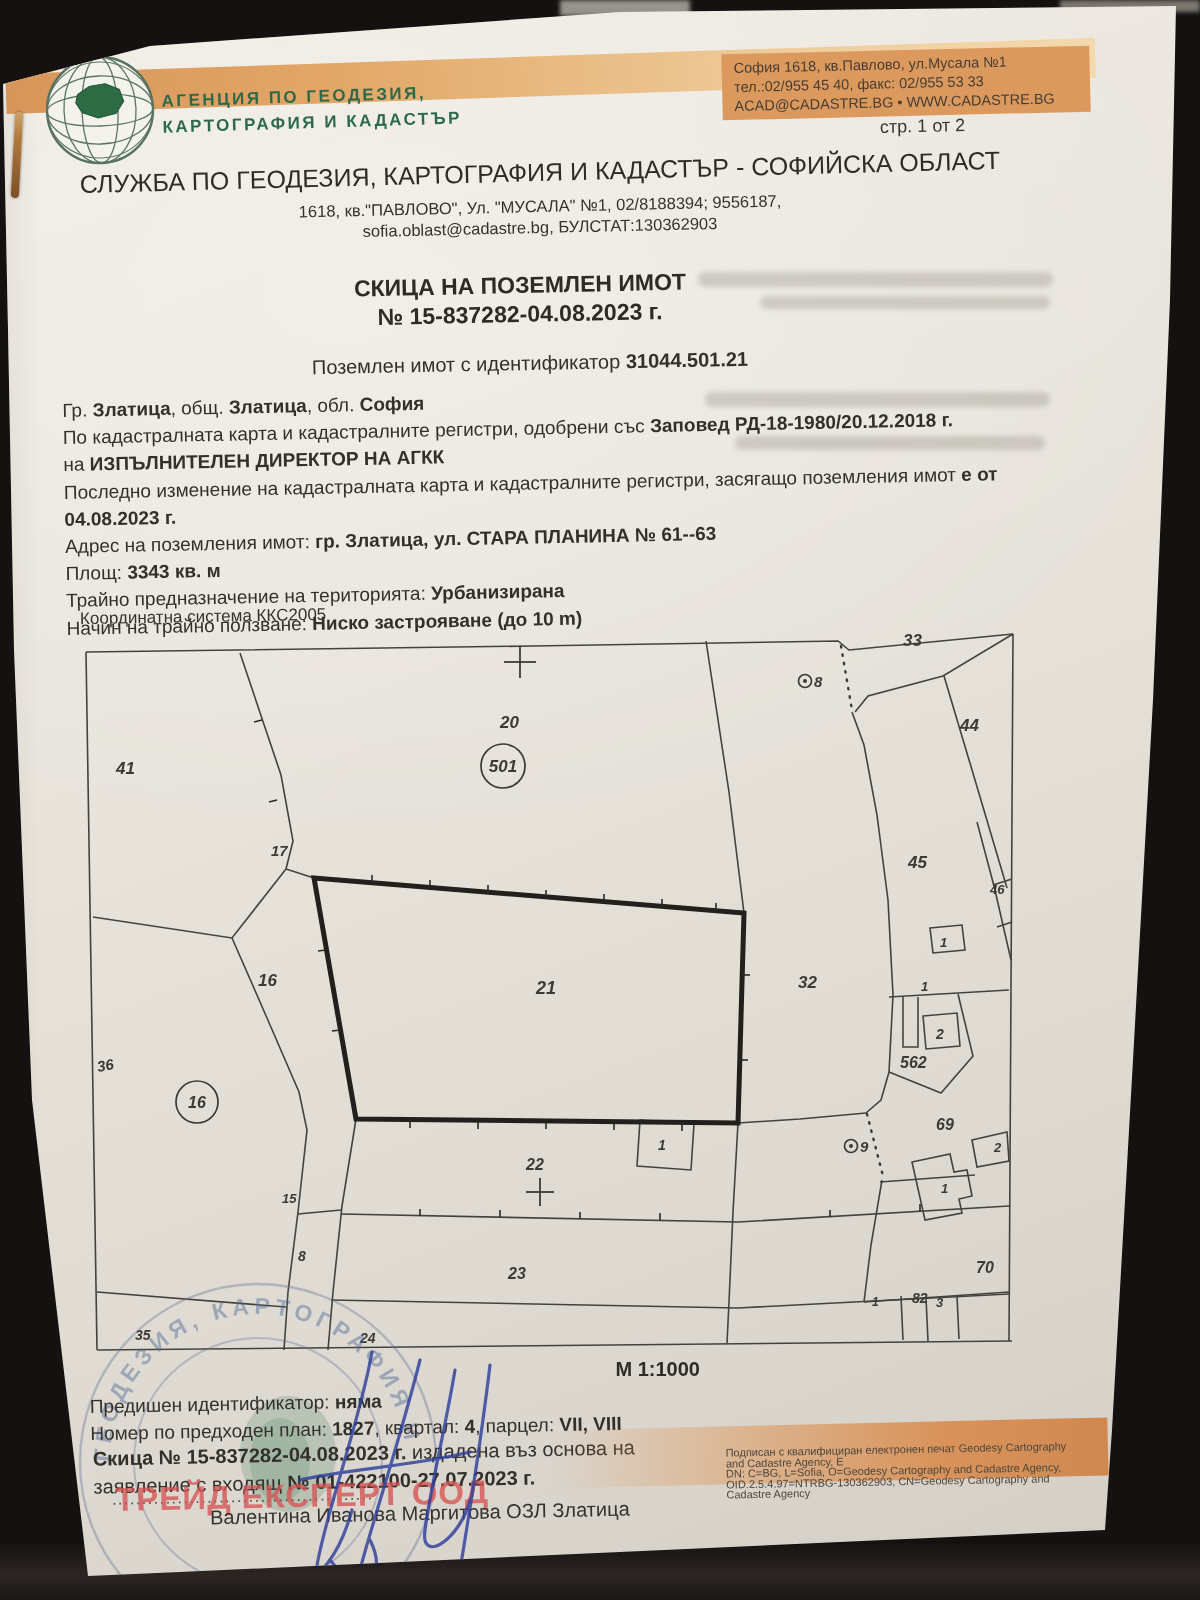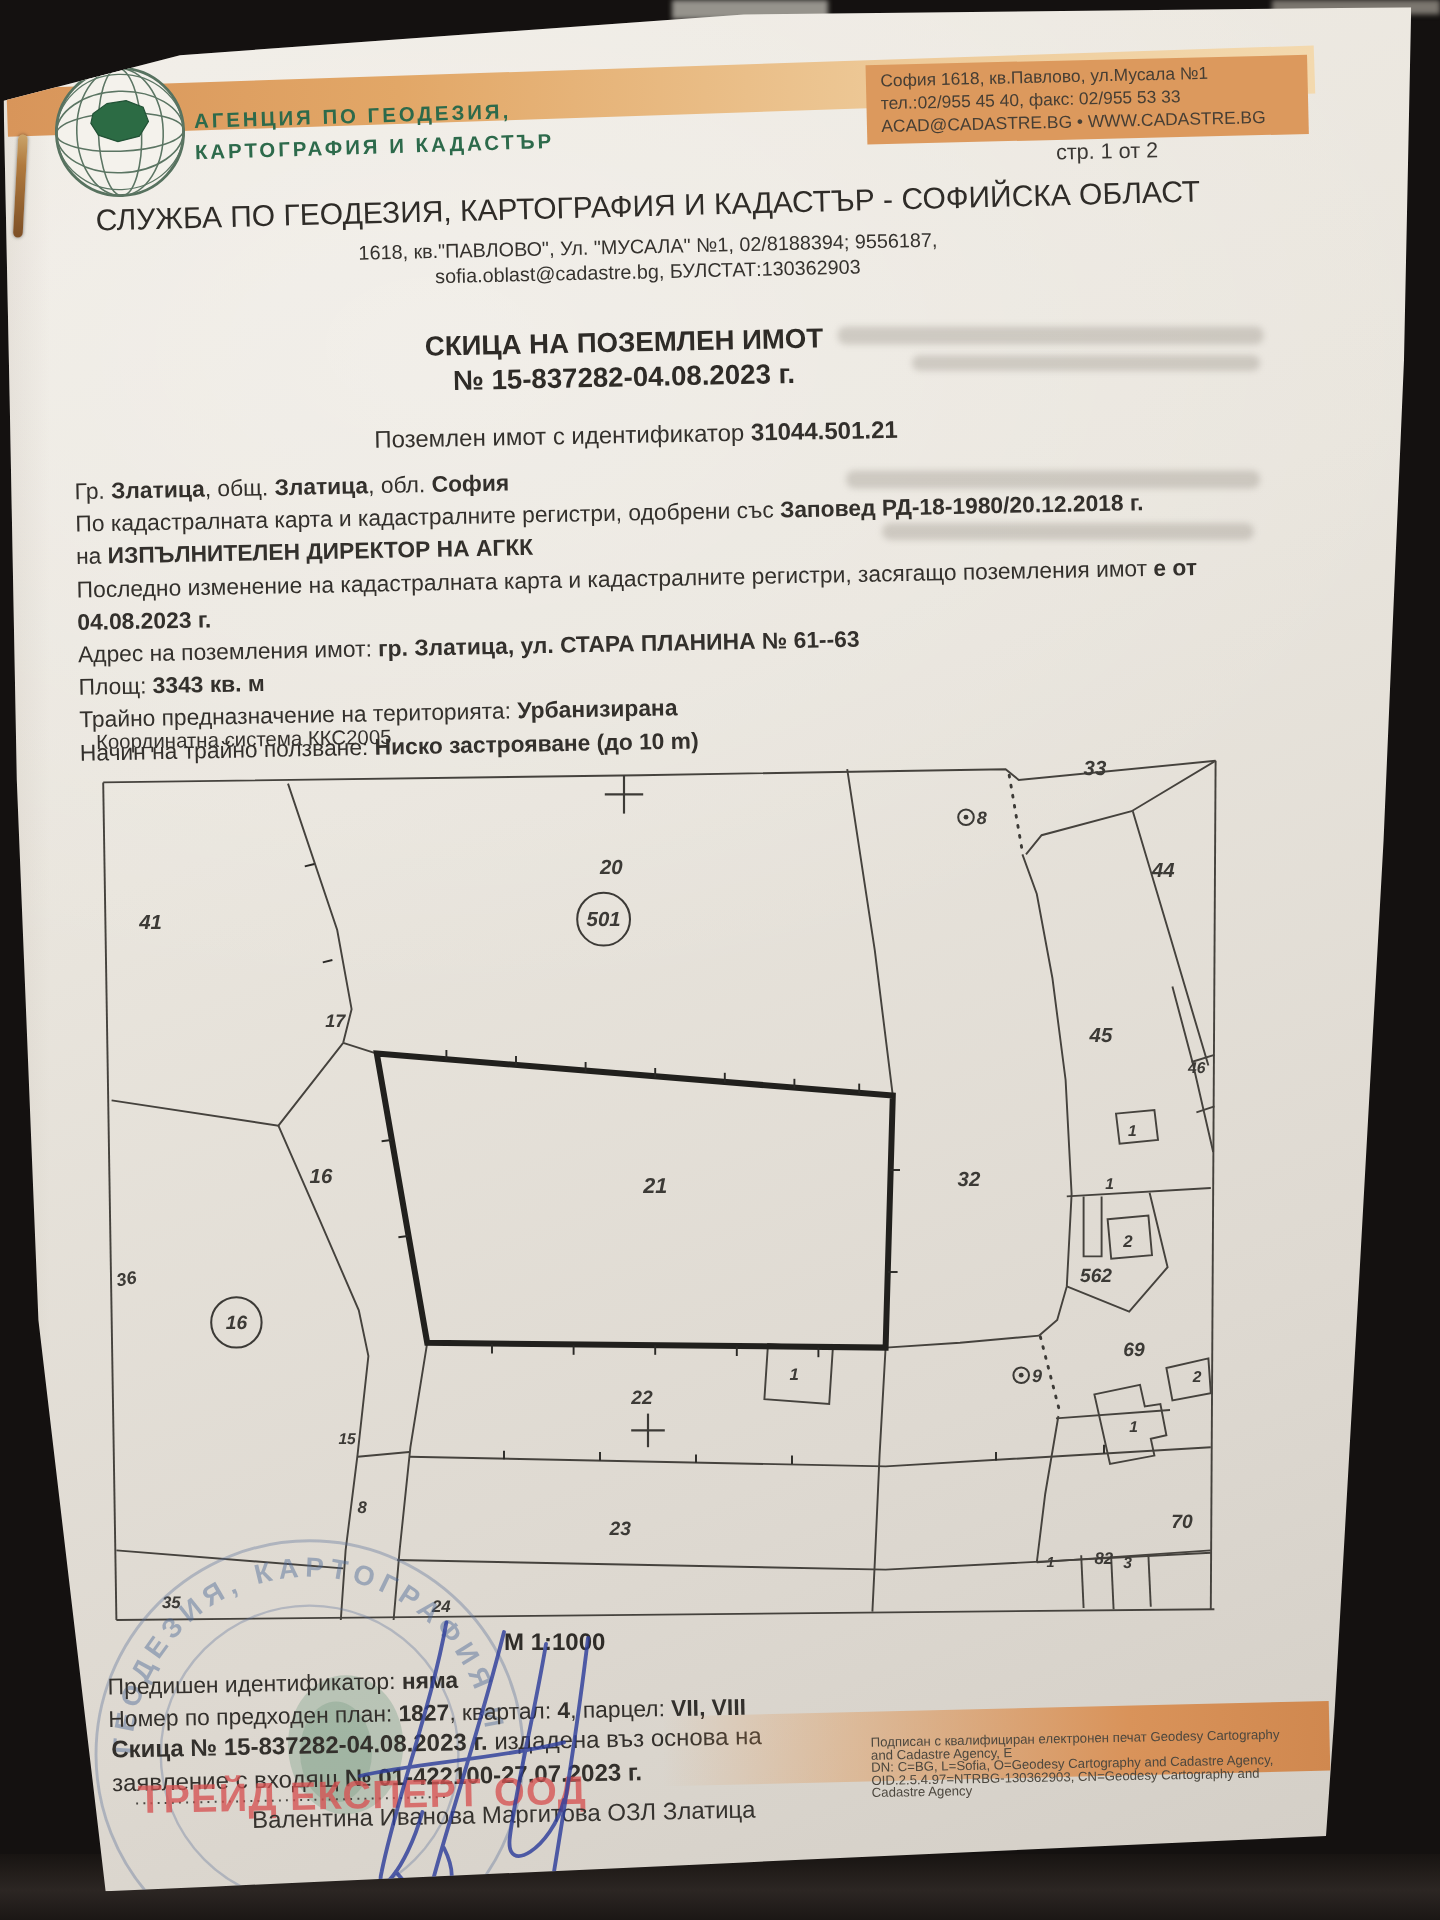--- a/index.html
+++ b/index.html
@@ -34,21 +34,21 @@
   #details{position:absolute;left:62px;top:397px;width:1045px;font-size:19px;line-height:27.2px;
     transform:rotate(-1.15deg);transform-origin:left top;color:#33302c;}
   #coordsys{position:absolute;left:80px;top:607px;font-size:17px;transform:rotate(-1deg);color:#35322e;}
   #mapsvg{position:absolute;left:60px;top:628px;}
   .pl{fill:none;stroke:#45423d;stroke-width:1.6;}
   .plb{fill:none;stroke:#21201d;stroke-width:5;}
   .tick{stroke:#2a2926;stroke-width:1.6;}
   .dot{fill:none;stroke:#3c3a36;stroke-width:2.4;stroke-dasharray:1.5 7;stroke-linecap:round;}
   .plbl{font-family:"Liberation Sans",sans-serif;font-style:italic;font-weight:700;fill:#3c3a36;}
   .ccirc{fill:none;stroke:#3c3a36;stroke-width:1.7;}
-  #scale{position:absolute;left:420px;top:1358px;width:280px;text-align:left;font-size:20px;font-weight:700;color:#2f2c28;}
+  #scale{position:absolute;left:420px;top:1358px;width:280px;text-align:right;font-size:20px;font-weight:700;color:#2f2c28;}
   #prevblock{position:absolute;left:90px;top:1388px;font-size:19px;line-height:27px;transform:rotate(-1.1deg);color:#33302c;}
   #issueblock{position:absolute;left:93px;top:1440px;font-size:20px;line-height:27.5px;transform:rotate(-1.2deg);color:#33302c;}
   #dotted{position:absolute;left:112px;top:1488px;font-size:16px;letter-spacing:1.5px;color:#4a4742;transform:rotate(-1.2deg);}
   #issuer{position:absolute;left:210px;top:1502px;font-size:20px;transform:rotate(-1.2deg);color:#36332f;}
   #watermark{position:absolute;left:115px;top:1477px;font-size:33px;font-weight:700;letter-spacing:1px;
     color:rgba(214,82,82,.78);transform:rotate(-1.2deg);white-space:nowrap;}
   #sigband{position:absolute;left:552px;top:1424px;width:556px;height:58px;transform:rotate(-1.35deg);
     background:linear-gradient(90deg,rgba(226,156,88,0) 0%,rgba(224,148,80,.40) 28%,#d9935a 70%,#d0884f 100%);}
   #sigblock{position:absolute;left:726px;top:1444px;width:370px;font-size:11px;line-height:10.6px;
     color:#4c473e;transform:rotate(-1.1deg);}

